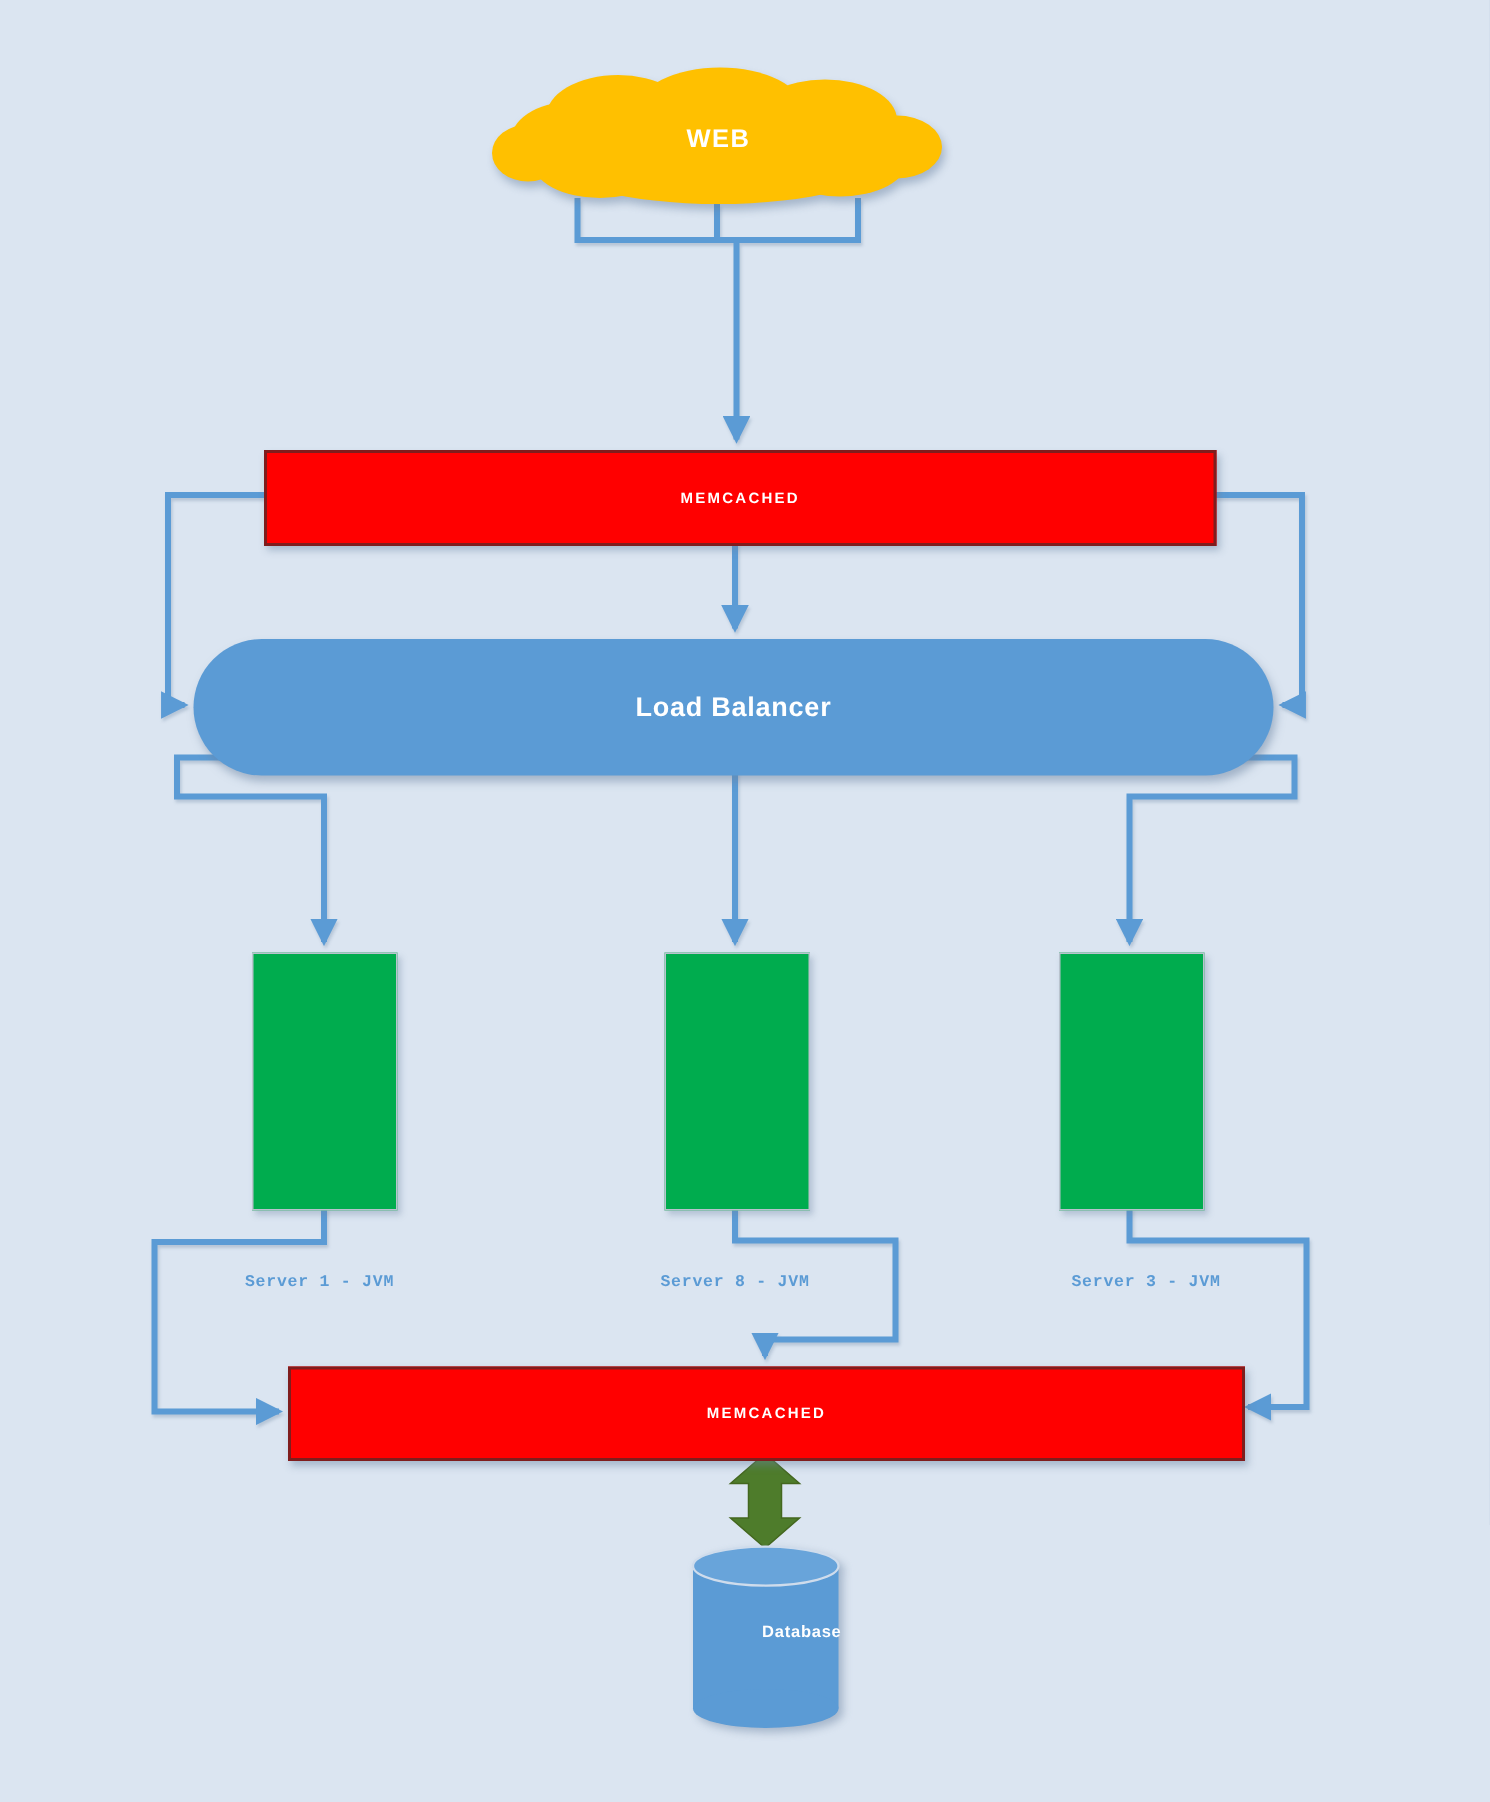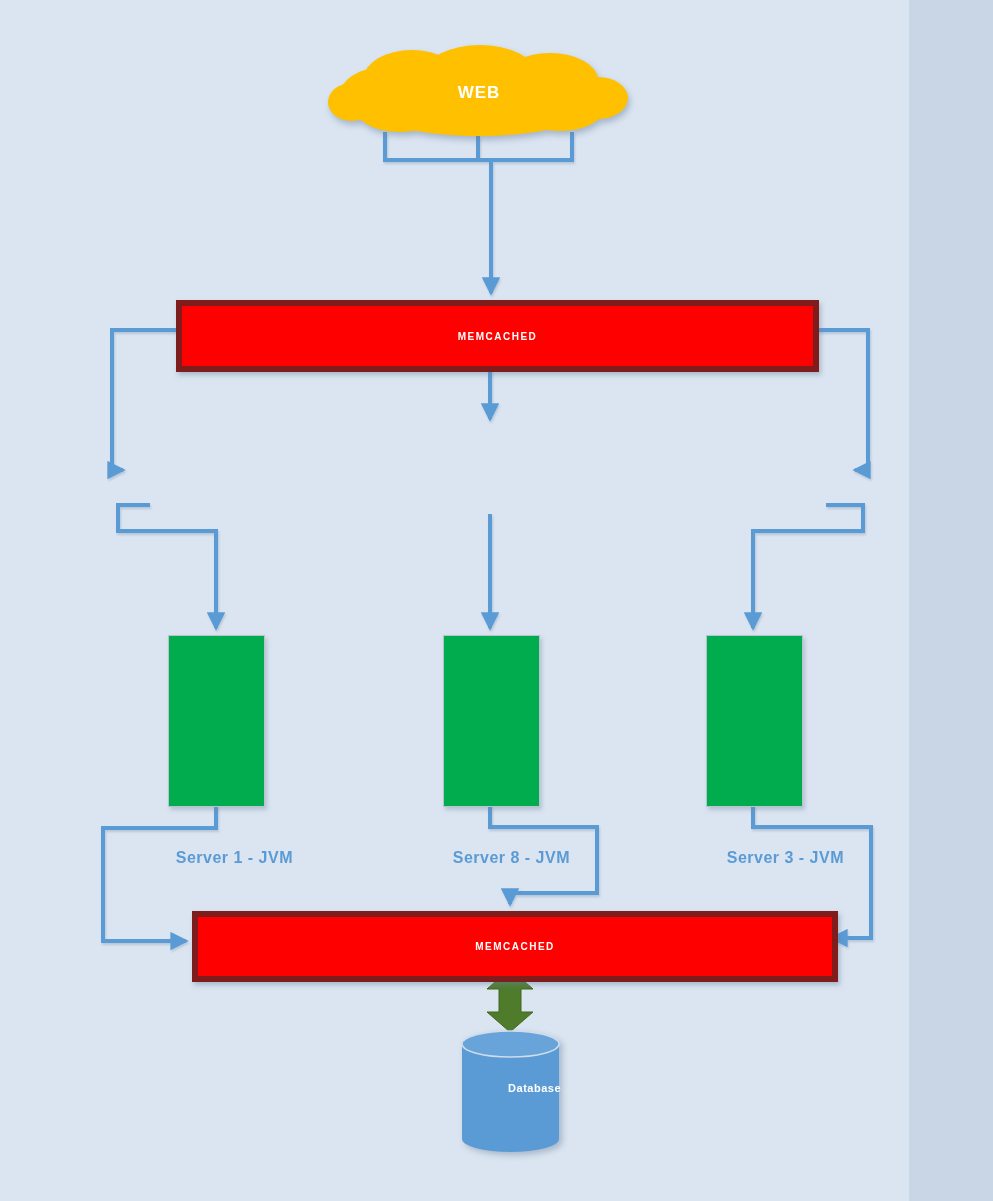--- a/index.html
+++ b/index.html
@@ -2,36 +2,36 @@
 <html style="--bg: #DBE5F1; --cloud: #FFC000; --memcached: #FF0000; --loadbalancer: #5B9BD5; --server: #00AC4E; --connector: #5B9BD5; --label: #5B9BD5; --db_arrow: #4E7C2B; --database: #5B9BD5; --shape_text: #FFFFFF;"><head>
 <meta charset="utf-8">
 <style>
   html,body{margin:0;padding:0;}
   body{
     font-family:"Liberation Sans", sans-serif;
     background:#c9d6e6;
   }
   .canvas{
     position:relative;
-    width:909px;height:1201px;
+    width:993px;height:1201px;
     background:var(--bg,#DBE5F1);
     overflow:hidden;
   }
   .canvas svg{position:absolute;left:0;top:0;z-index:1;}
   .node{position:absolute;z-index:2;display:flex;align-items:center;justify-content:center;}
   .edge{stroke:var(--connector,#5B9BD5);stroke-width:4;fill:none;}
   .edge-shadow{filter:drop-shadow(1px 2px 1px rgba(100,125,155,.30));}
   .arrowhead{fill:var(--connector,#5B9BD5);}
   .cloud-part{fill:var(--cloud,#FFC000);}
   .cloud-shadow{filter:drop-shadow(2px 4px 3px rgba(100,125,155,.45));}
   .cyl-shadow{filter:drop-shadow(3px 3px 3px rgba(100,125,155,.45));}
 
   .memc{
     background:var(--memcached,#FF0000);
-    border:6px solid #7f1d1d;
+    border:2px solid #7f1d1d;
     box-shadow:2px 3px 5px rgba(105,130,160,.45);
     color:#fff;font-weight:bold;font-size:10px;letter-spacing:1.5px;
   }
   .memc-top{left:176px;top:300px;width:631px;height:60px;}
   .memc-bot{left:192px;top:911px;width:634px;height:59px;}
 
   .lb{
     left:129px;top:426px;width:720px;height:91px;
     background:var(--loadbalancer,#5B9BD5);
     border-radius:46px;
@@ -41,22 +41,22 @@
 
   .srv{
     width:95px;height:170px;top:635px;
     background:var(--server,#00AC4E);
     border:1px solid #b9c3ce;
     box-shadow:2px 3px 4px rgba(105,130,160,.35);
   }
   .srv1{left:168px;} .srv2{left:443px;} .srv3{left:706px;}
 
   .srv-label{
-    position:absolute;z-index:2;top:849px;width:160px;text-align:right;
-    color:var(--label,#5B9BD5);font-weight:bold;font-size:16px;letter-spacing:.5px;
+    position:absolute;z-index:2;top:849px;width:160px;text-align:center;
+    color:var(--label,#5B9BD5);font-weight:bold;font-size:11px;letter-spacing:.5px;font-family:Liberation Mono, monospace;
   }
   .lbl1{left:133px;} .lbl2{left:410px;} .lbl3{left:684px;}
 
   .cloud-label{
     position:absolute;z-index:2;left:399px;top:83px;width:160px;text-align:center;
     color:#fff;font-weight:bold;font-size:17px;letter-spacing:1px;
   }
   .db-label{
     position:absolute;z-index:2;left:460px;top:1082px;width:101px;text-align:right;
     color:#fff;font-weight:bold;font-size:11px;letter-spacing:.5px;
@@ -112,20 +112,23 @@
       <ellipse cx="510.5" cy="1044" rx="48.5" ry="13" fill="#68A4DA" stroke="#cfdcec" stroke-width="1.5"></ellipse>
     </g>
   </svg>
 
   <div class="cloud-label">WEB</div>
 
   <div class="node memc memc-top">
     <span>MEMCACHED</span>
   </div>
 
+  <div class="node lb">
+    <span>Load Balancer</span>
+  </div>
 
   <div class="node srv srv1"></div>
   <div class="node srv srv2"></div>
   <div class="node srv srv3"></div>
 
   <div class="srv-label lbl1">Server 1 - JVM</div>
   <div class="srv-label lbl2">Server 8 - JVM</div>
   <div class="srv-label lbl3">Server 3 - JVM</div>
 
   <div class="node memc memc-bot">

